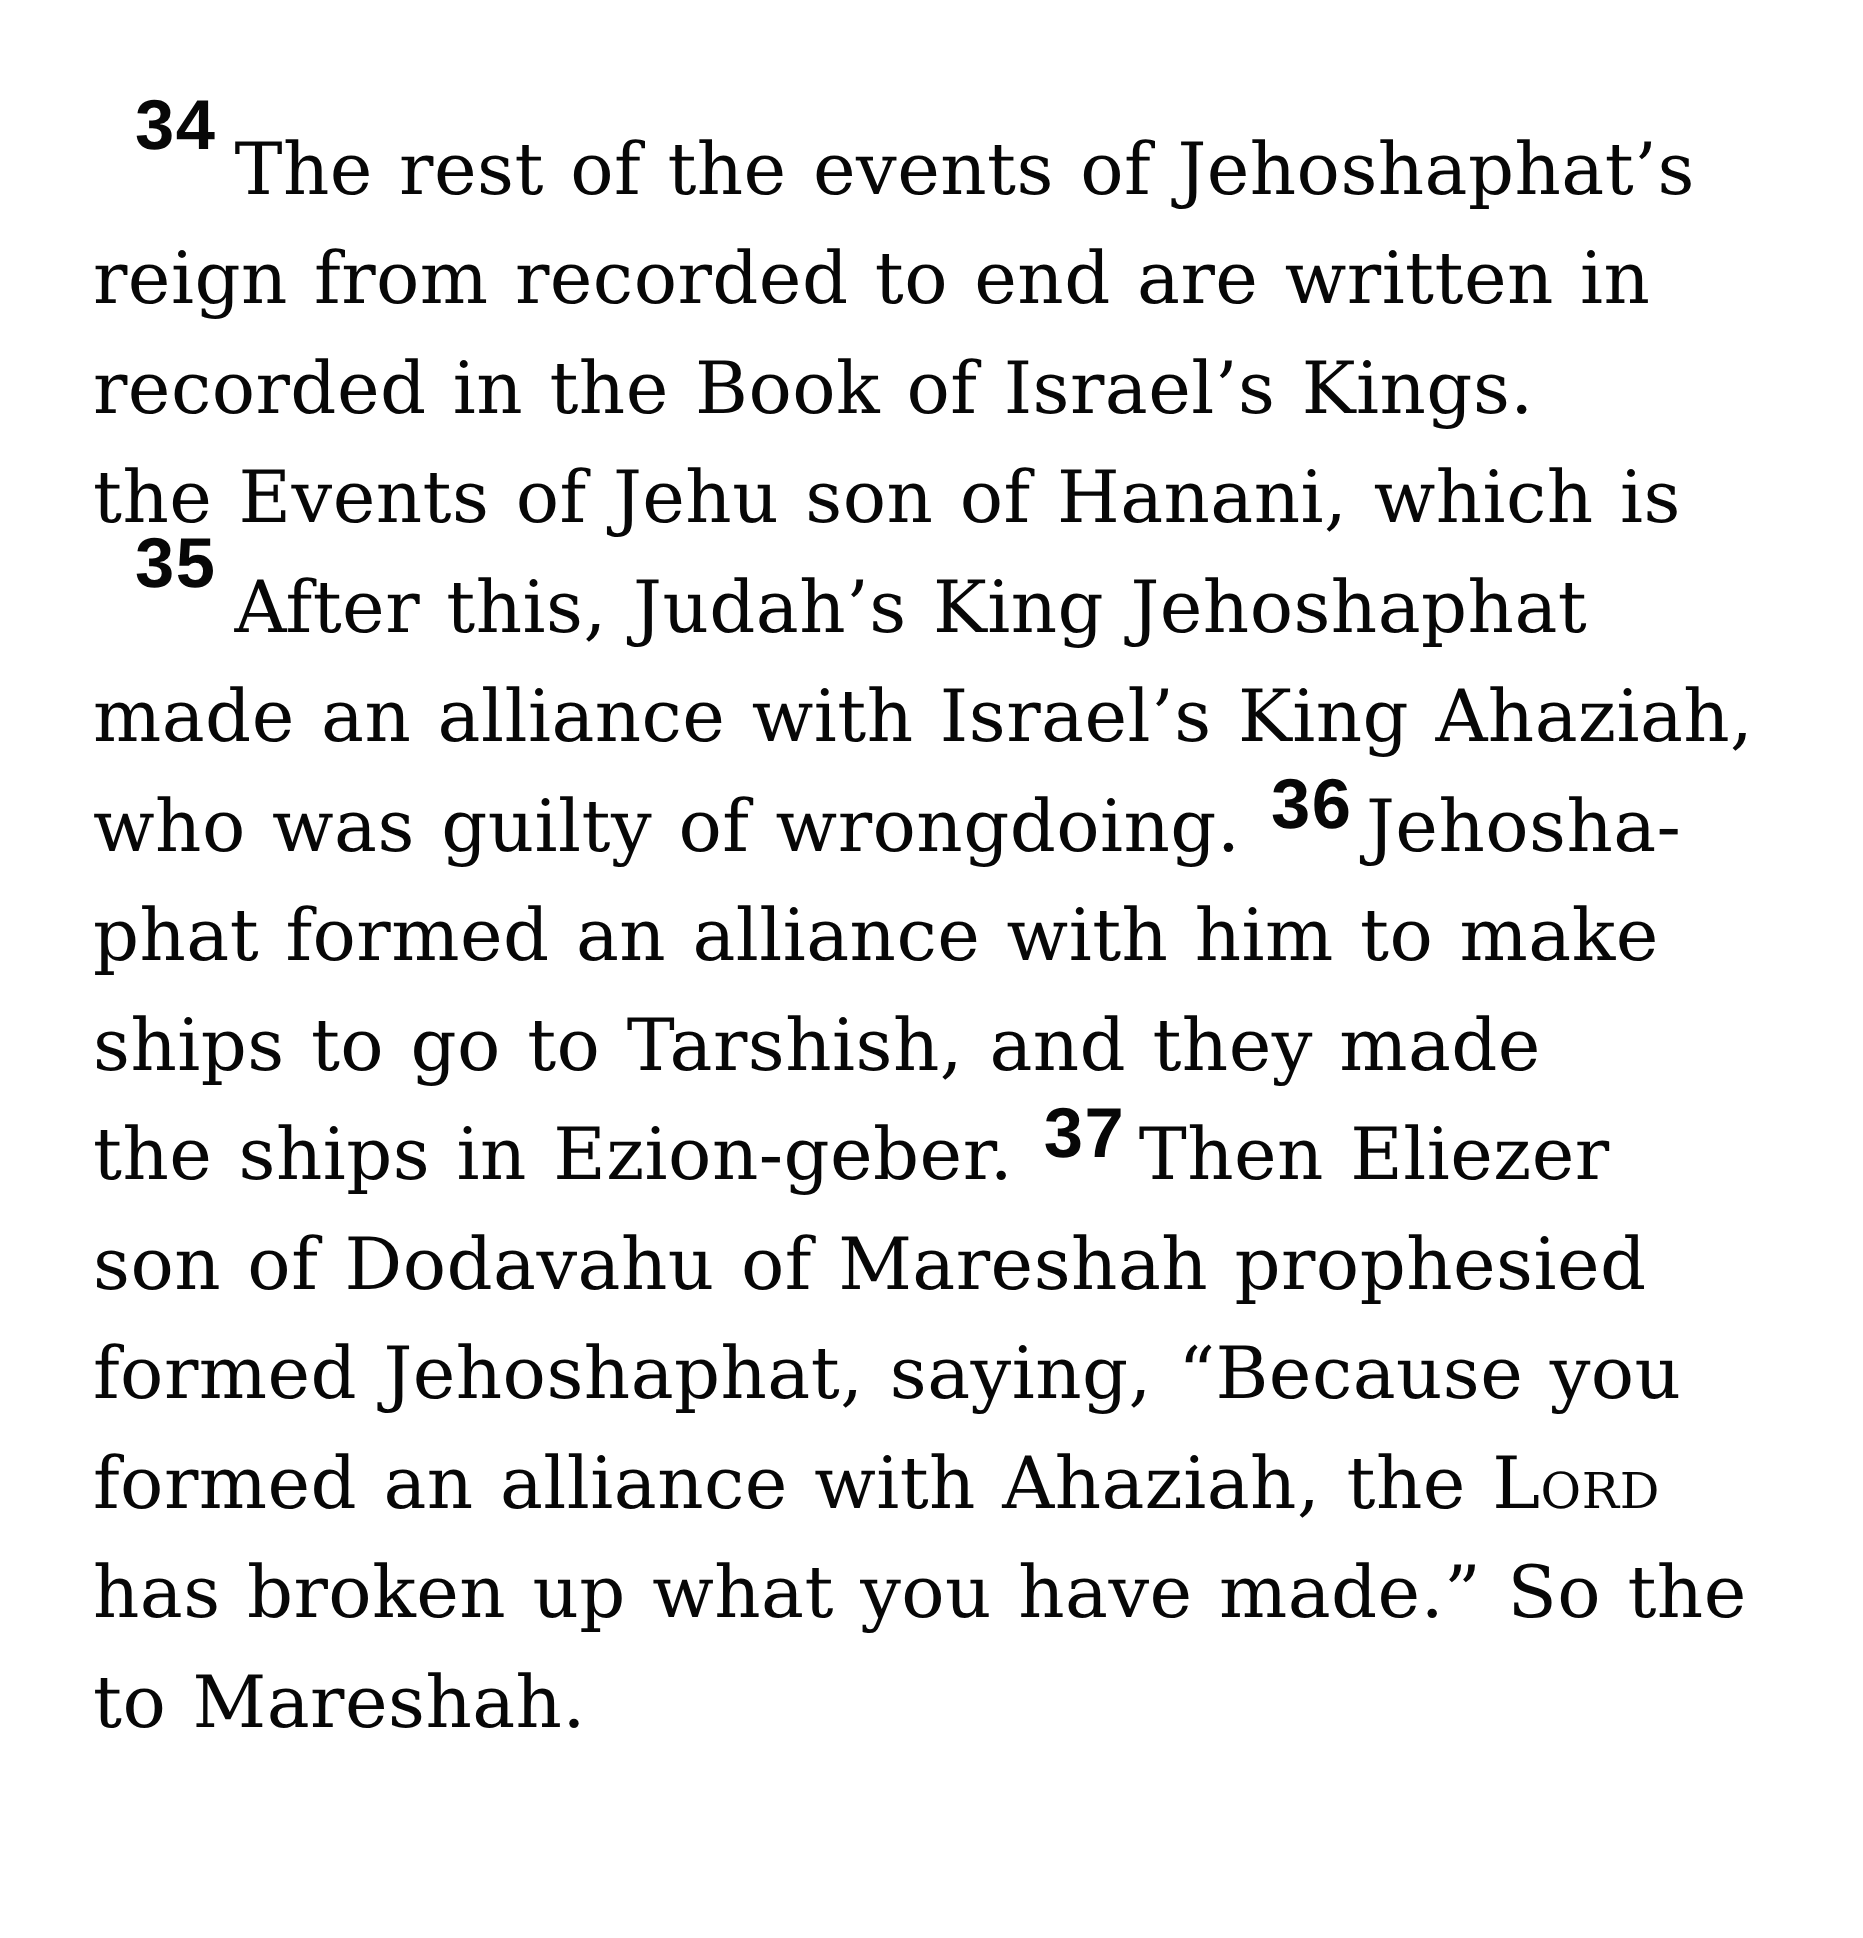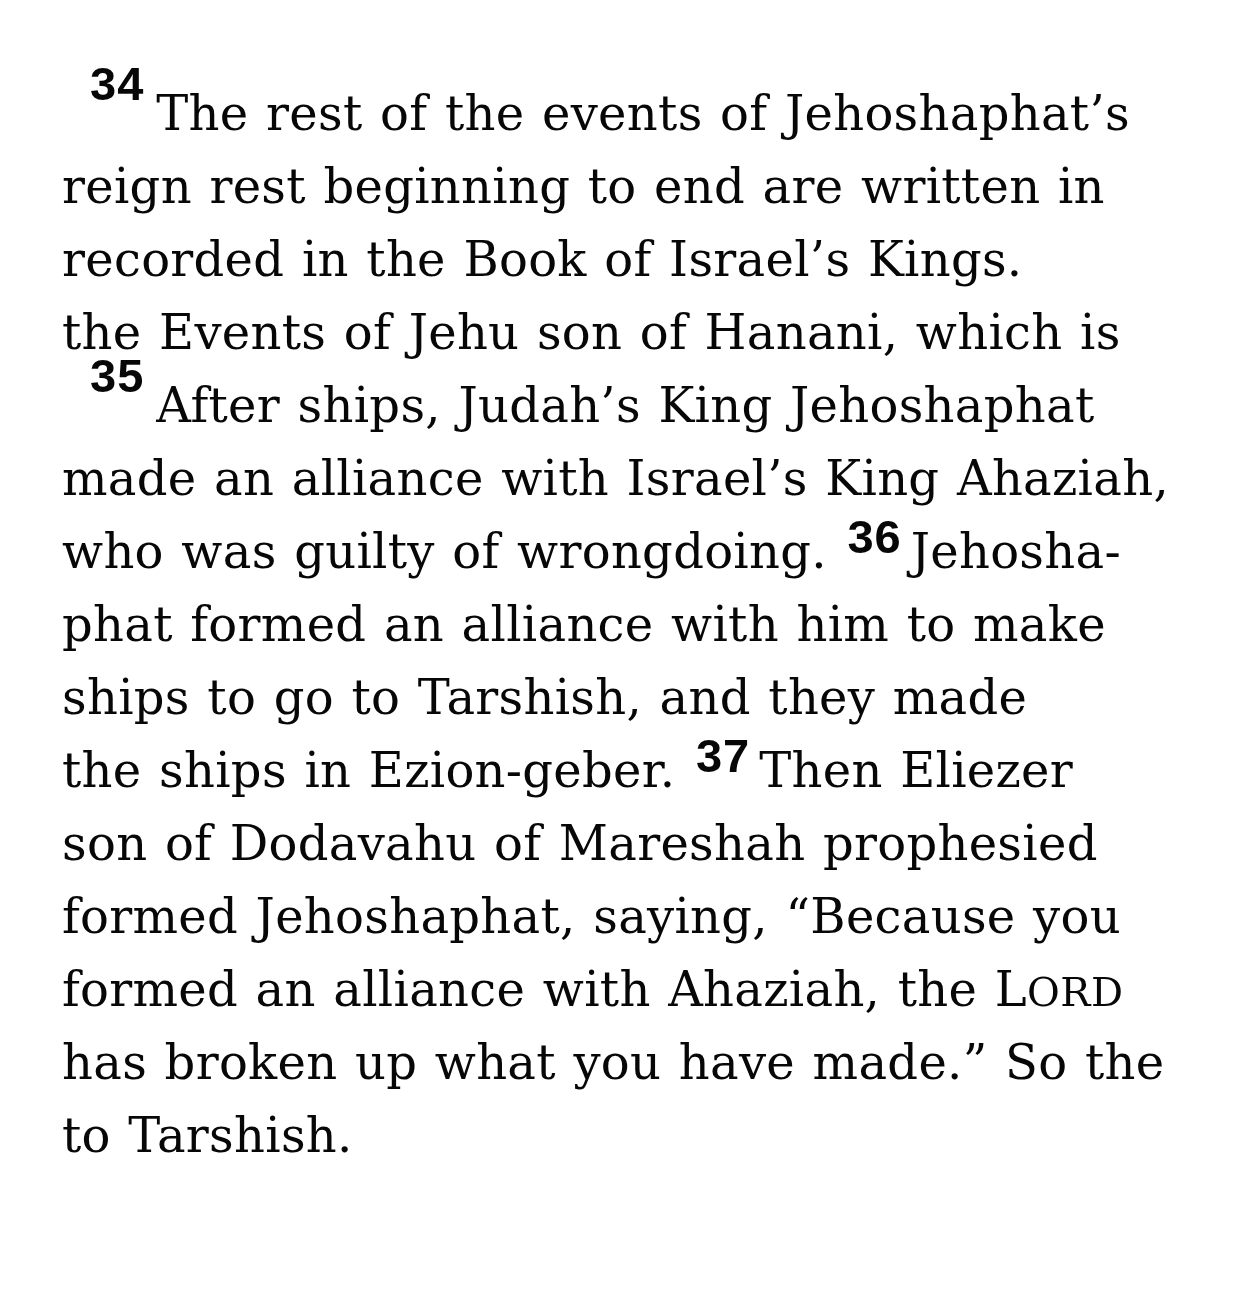--- a/index.html
+++ b/index.html
@@ -39,36 +39,36 @@
     line-height: 0;
     position: relative;
     top: -15px;
     margin: 12px 9px 0 3px;
   }
   .vnum.lead {
     top: -30px;
     margin: 0 12px 0 0;
   }
   .sc {
-    font-size: 40px;
+    font-size: 33px;
     letter-spacing: 0.5px;
   }
 </style>
 </head>
 <body style="background: rgb(255, 255, 255);">
 
 <div class="passage" style="color: rgb(7, 7, 7);">
     <div class="line indent"><span class="vnum lead">34</span><span>The rest of the events of Jehoshaphat’s</span></div>
-    <div class="line"><span>reign rest beginning to end are written in</span></div>
+    <div class="line"><span>reign from recorded to end are written in</span></div>
     <div class="line"><span>recorded in the Book of Israel’s Kings.</span></div>
     <div class="line"><span>the Events of Jehu son of Hanani, which is</span></div>
-    <div class="line indent"><span class="vnum lead">35</span><span>After ships, Judah’s King Jehoshaphat</span></div>
+    <div class="line indent"><span class="vnum lead">35</span><span>After this, Judah’s King Jehoshaphat</span></div>
     <div class="line"><span>made an alliance with Israel’s King Ahaziah,</span></div>
     <div class="line"><span>who was guilty of wrongdoing. </span><span class="vnum">36</span><span>Jehosha-</span></div>
     <div class="line"><span>phat formed an alliance with him to make</span></div>
     <div class="line"><span>ships to go to Tarshish, and they made</span></div>
     <div class="line"><span>the ships in Ezion-geber. </span><span class="vnum">37</span><span>Then Eliezer</span></div>
     <div class="line"><span>son of Dodavahu of Mareshah prophesied</span></div>
     <div class="line"><span>formed Jehoshaphat, saying, “Because you</span></div>
     <div class="line"><span>formed an alliance with Ahaziah, the </span><span>L<span class="sc">ORD</span></span></div>
     <div class="line"><span>has broken up what you have made.” So the</span></div>
-    <div class="line"><span>to Tarshish.</span></div>
+    <div class="line"><span>to Mareshah.</span></div>
   </div>
 
 </body></html>

